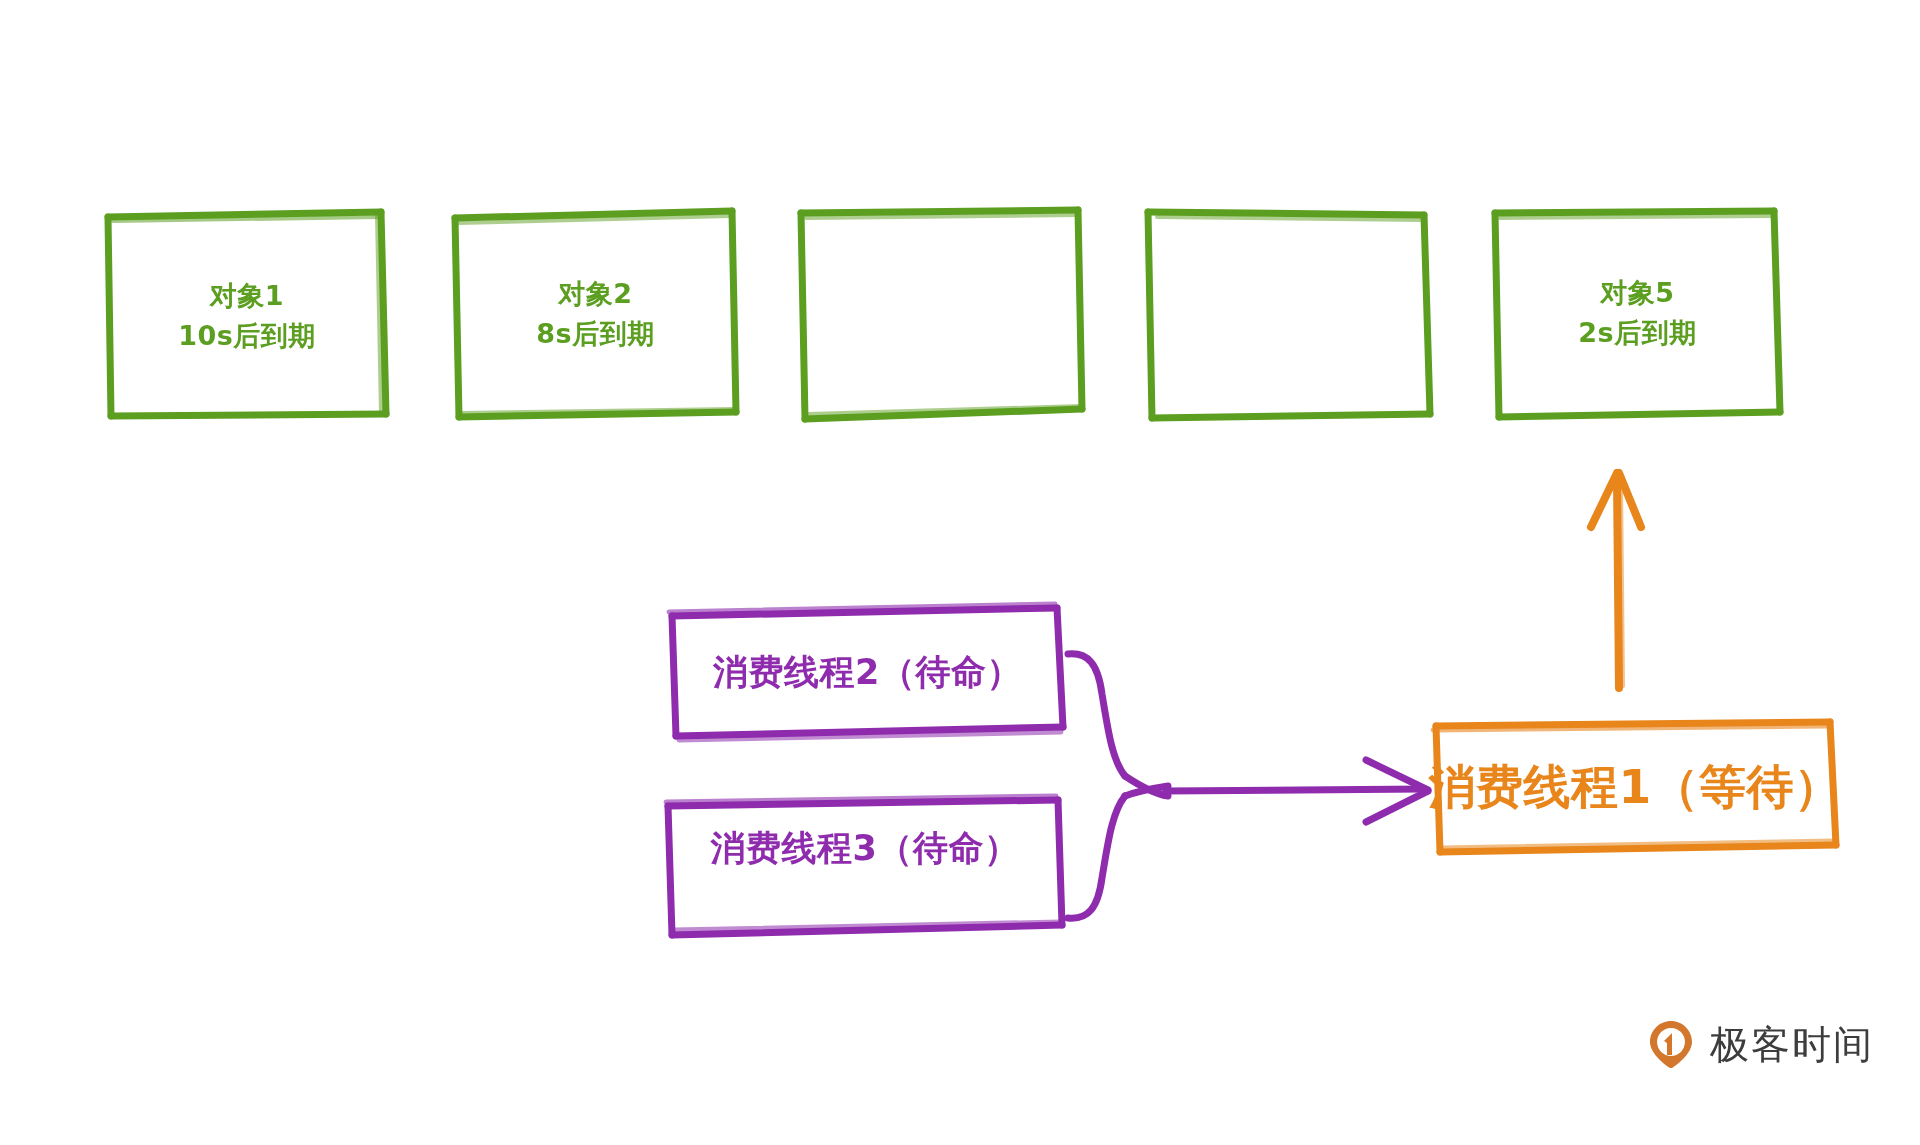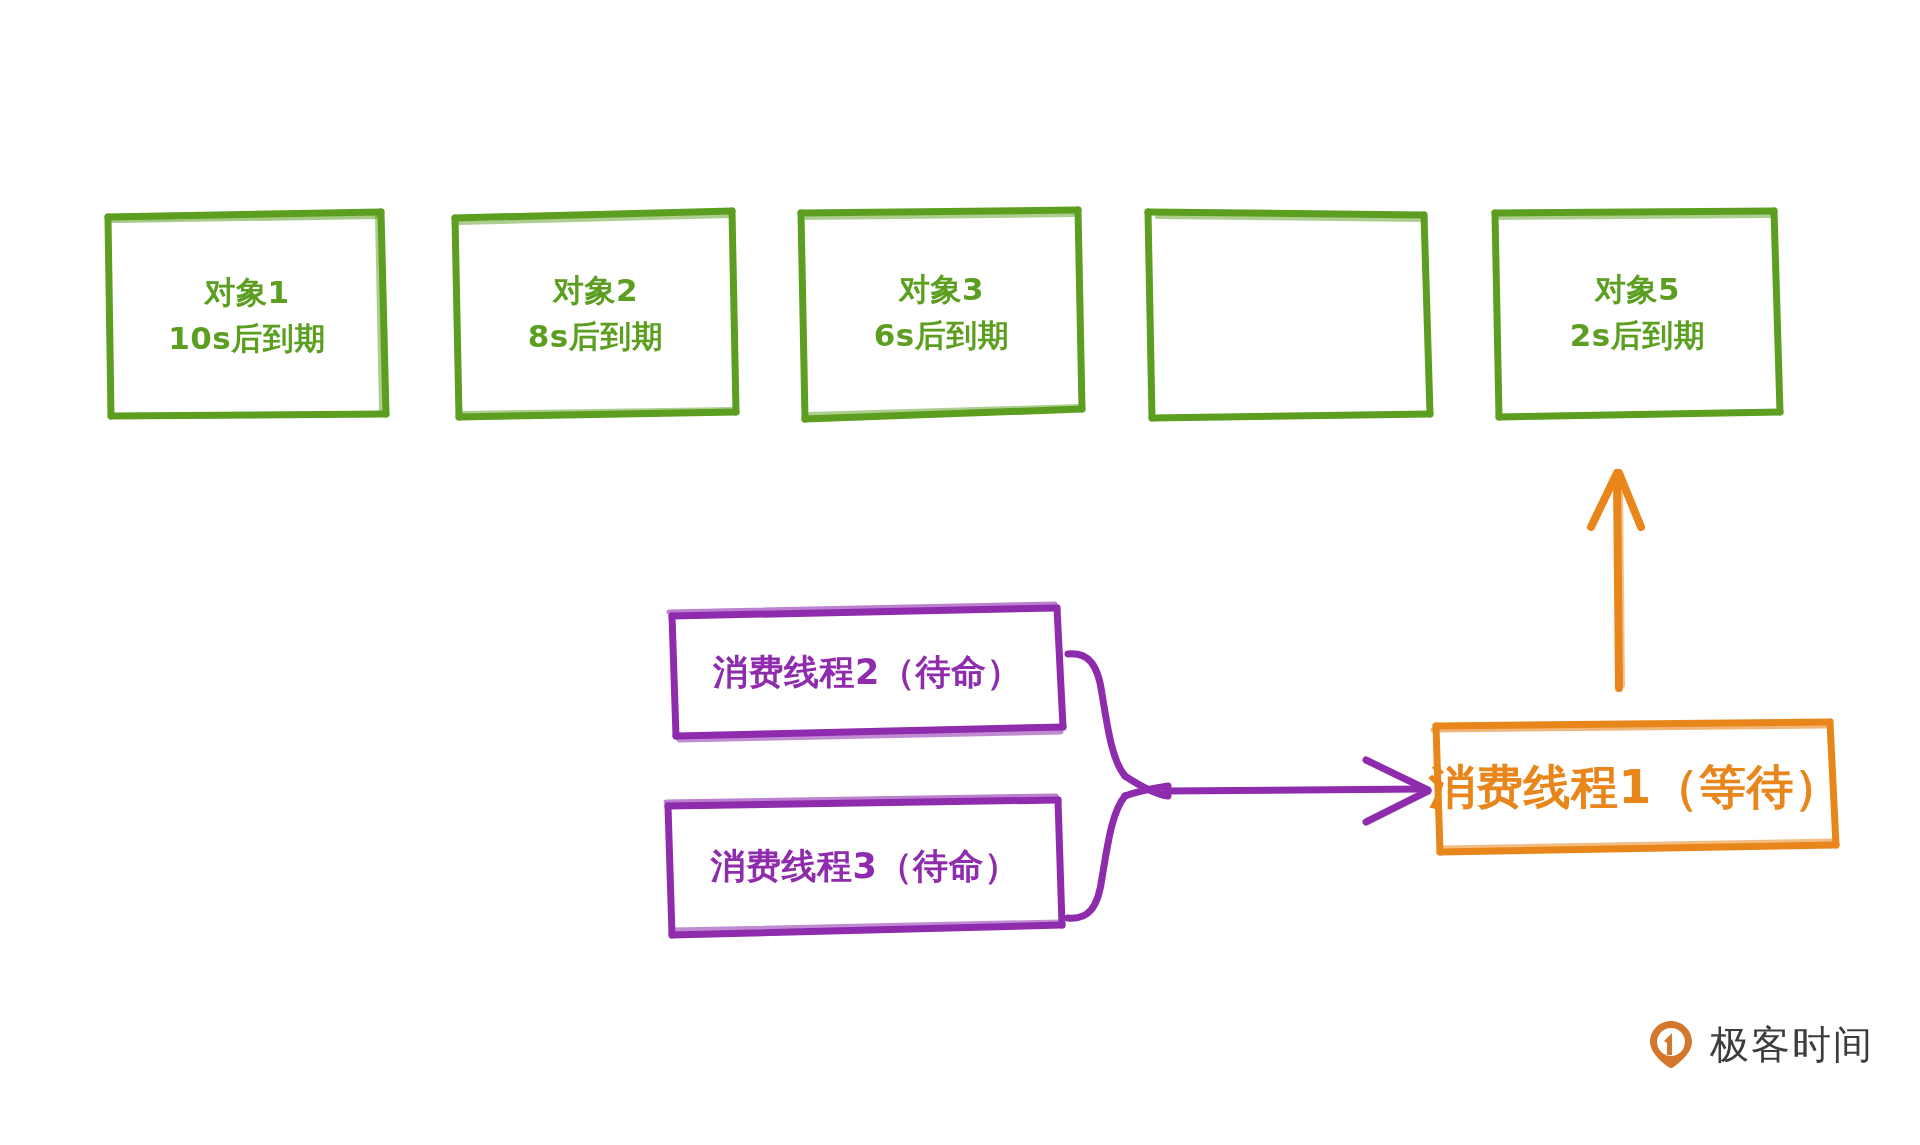--- a/index.html
+++ b/index.html
@@ -31,21 +31,21 @@
     flex-direction: column;
     align-items: center;
     justify-content: center;
     text-align: center;
     line-height: 1.34;
     white-space: nowrap;
     letter-spacing: 0.5px;
   }
   .green-node {
     color: #5b9e20;
-    font-size: 31px;
+    font-size: 27px;
     font-weight: 700;
   }
   .green-node .line-2 {
     margin-top: 4px;
   }
   .purple-node {
     color: #8e2cad;
     font-size: 35px;
     font-weight: 700;
   }
@@ -185,36 +185,32 @@
   <div class="node-label green-node" style="left:108px; top:217px; width:278px; height:198px;">
     <span class="line-1">对象1</span>
     <span class="line-2">10s后到期</span>
   </div>
 
   <div class="node-label green-node" style="left:455px; top:215px; width:281px; height:198px;">
     <span class="line-1">对象2</span>
     <span class="line-2">8s后到期</span>
   </div>
 
-  <div class="node-label green-node" style="left:801px; top:214px; width:281px; height:198px;">
-    <span class="line-1">对象3</span>
-    <span class="line-2">6s后到期</span>
-  </div>
 
 
   <div class="node-label green-node" style="left:1495px; top:214px; width:285px; height:198px;">
     <span class="line-1">对象5</span>
     <span class="line-2">2s后到期</span>
   </div>
 
   <div class="node-label purple-node" style="left:672px; top:610px; width:391px; height:124px;">
     <span>消费线程2（待命）</span>
   </div>
 
-  <div class="node-label purple-node" style="left:668px; top:802px; width:394px; height:128px;">
+  <div class="node-label purple-node" style="left:668px; top:784px; width:394px; height:128px;">
     <span>消费线程3（待命）</span>
   </div>
 
   <div class="node-label orange-node" style="left:1436px; top:724px; width:398px; height:126px;">
     <span>消费线程1（等待）</span>
   </div>
 
   <div id="brand">
     <div id="brand-mark">
       <svg width="50" height="50" viewBox="0 0 50 50" xmlns="http://www.w3.org/2000/svg">

